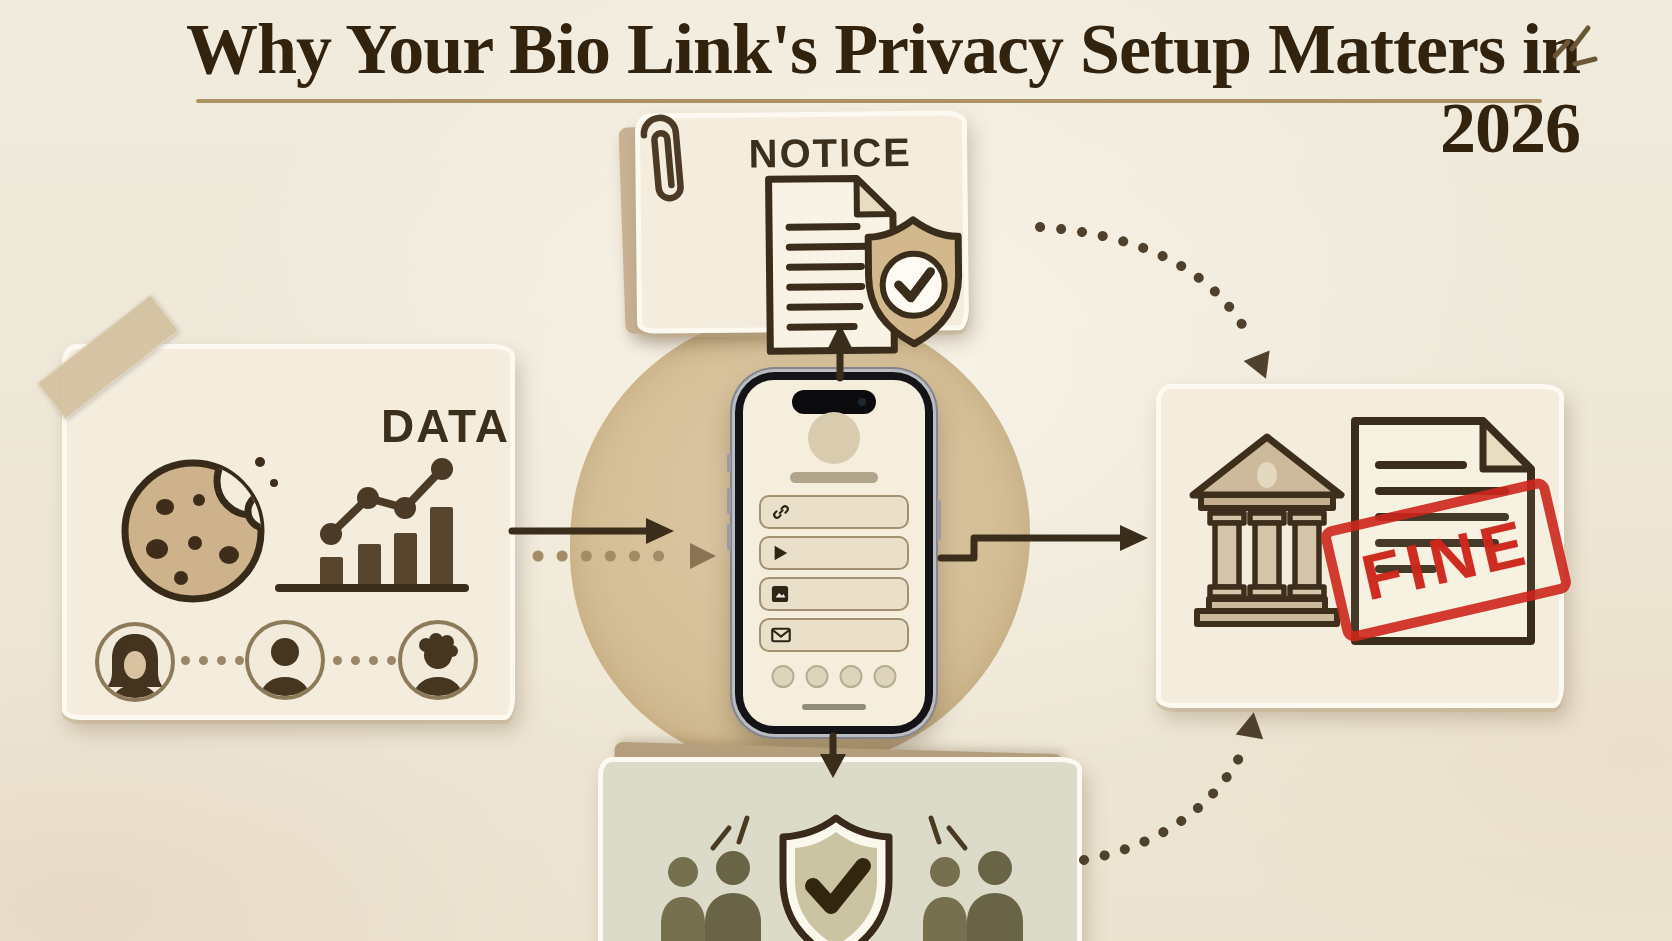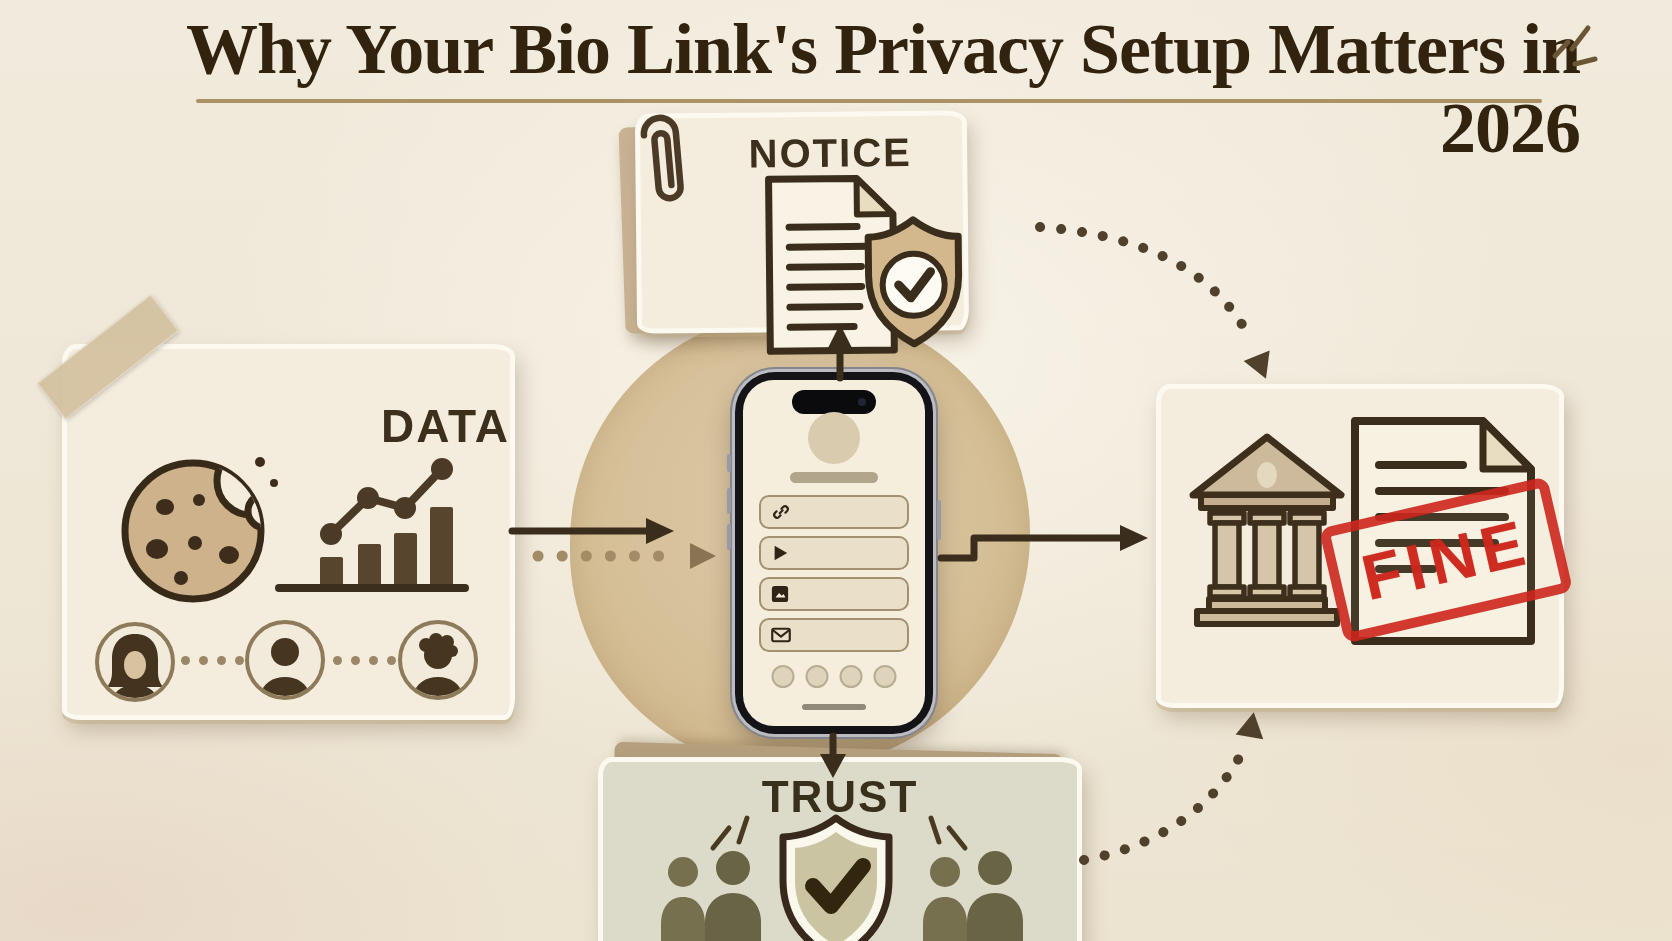--- a/index.html
+++ b/index.html
@@ -313,21 +313,20 @@
           <path d="M34,156 H88"></path>
       </g>
     </svg>
     <div class="stamp">
       <span>FINE</span>
     </div>
   </div>
 
   <div class="trust-backing"></div>
   <div class="paper trust-card">
-    <p class="card-label trust-label">TRUST</p>
     <svg class="art" style="left:100px;top:40px;" width="60" height="50" viewBox="0 0 60 50">
       <g stroke="#4a3a22" stroke-width="5" stroke-linecap="round">
         <path d="M10,46 L26,26"></path>
           <path d="M36,40 L44,16"></path>
       </g>
     </svg>
     <svg class="art" style="left:312px;top:40px;" width="60" height="50" viewBox="0 0 60 50">
       <g stroke="#4a3a22" stroke-width="5" stroke-linecap="round">
         <path d="M50,46 L34,26"></path>
           <path d="M24,40 L16,16"></path>

